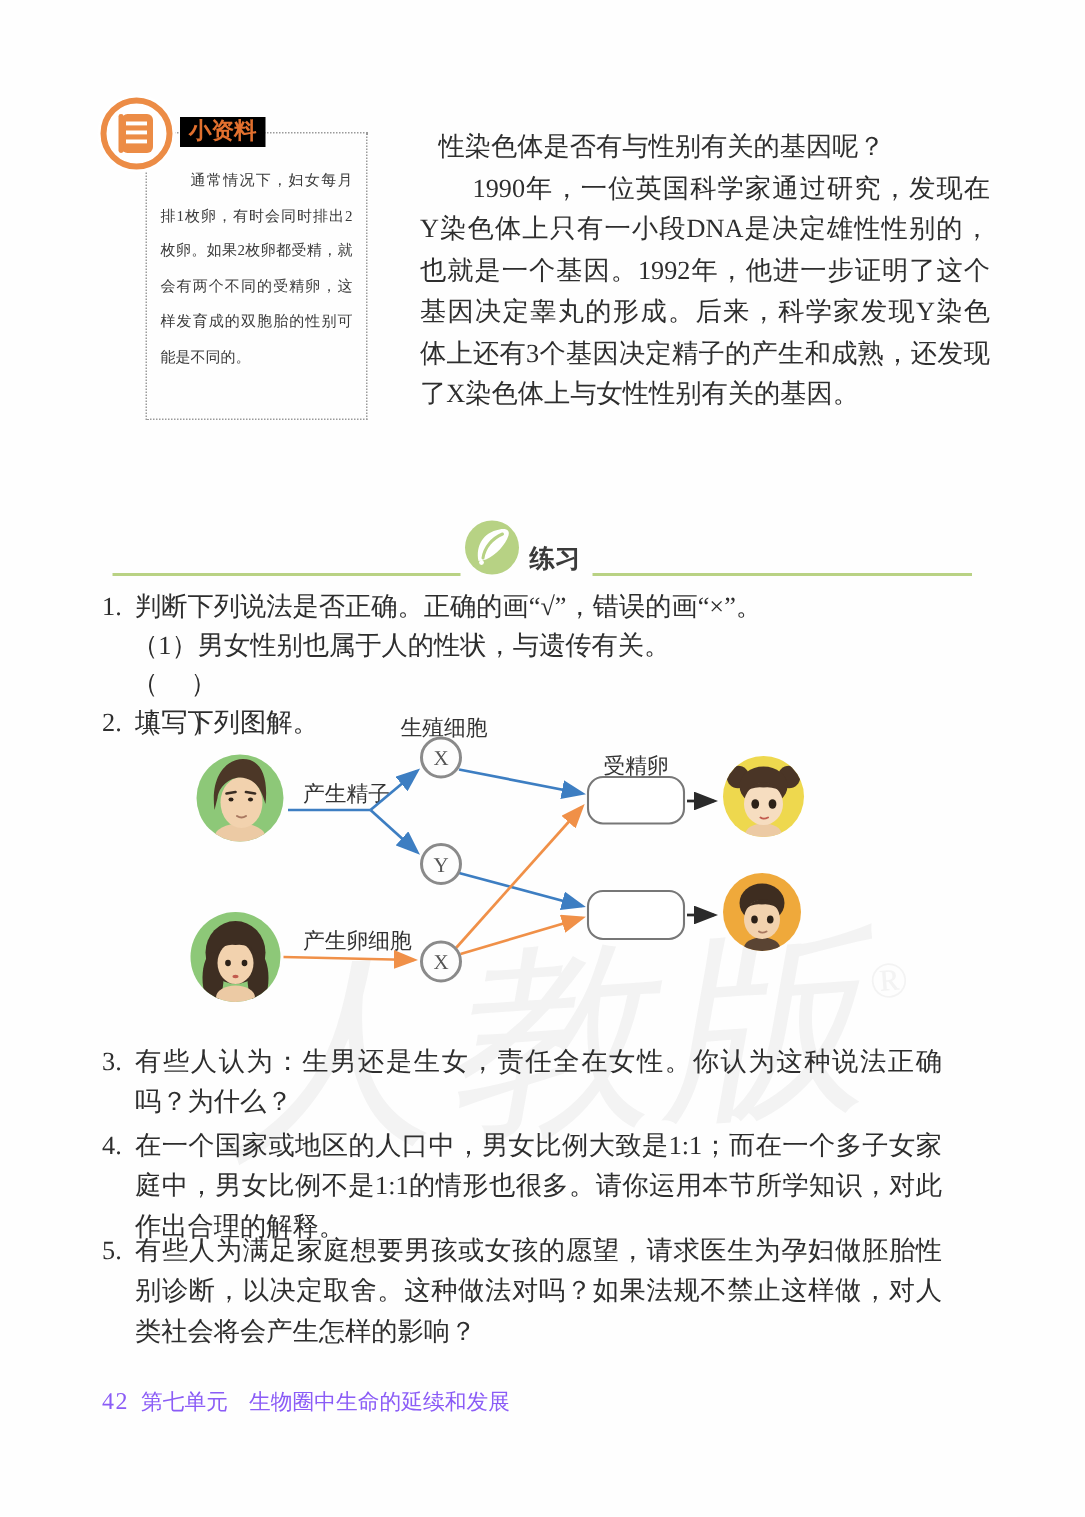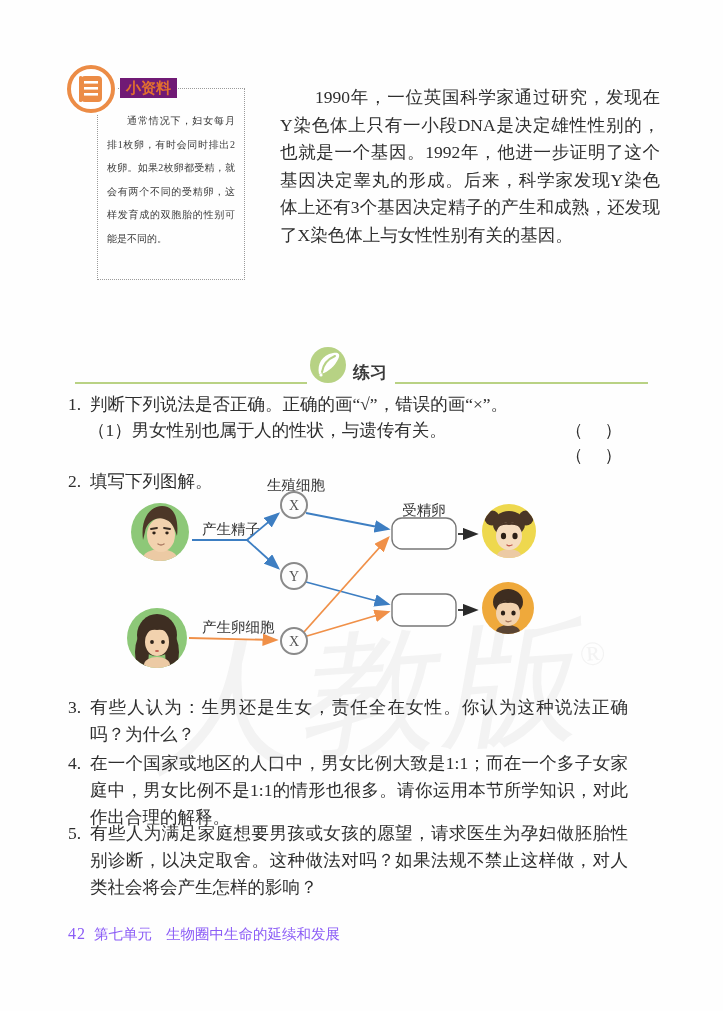--- a/index.html
+++ b/index.html
@@ -15,21 +15,21 @@
     white-space:nowrap;z-index:0;user-select:none;
   }
   .watermark sup{font-size:34px;font-style:normal;vertical-align:60px;}
   
   .info-box{
     position:absolute;left:97px;top:88px;width:146px;height:190px;
     border:1px dotted #9a9a9a;z-index:2;background:transparent;
   }
   .info-icon{position:absolute;left:-33px;top:-26px;width:52px;height:52px;background:#fff;border-radius:50%;}
   .info-title{
-    position:absolute;left:22px;top:-11px;background:#701a75;padding:0 6px;
+    position:absolute;left:22px;top:-11px;background:#000000;padding:0 6px;
     color:#e2702e;font-weight:bold;font-size:15px;line-height:20px;
     font-family:"Liberation Sans","DejaVu Sans",sans-serif;
   }
   .info-body{
     margin:0;padding:20px 9px 0 9px;font-size:10px;line-height:23.5px;
     text-align:justify;text-indent:2em;color:#3a3a3a;
   }
   
   .main-text{position:absolute;left:280px;top:84px;width:380px;z-index:2;}
   .main-text p{margin:0;font-size:17.5px;line-height:27.5px;text-align:justify;}
@@ -51,21 +51,21 @@
   
   .q{position:absolute;left:68px;width:560px;z-index:2;font-size:17.5px;line-height:27px;}
   .q-row{display:flex;align-items:flex-start;}
   .q-num{flex:none;width:22px;}
   .q-stem{flex:1;text-align:justify;}
   .q1{top:392px;line-height:25.5px;}
   .q2{top:468px;}
   .q3{top:694px;}
   .q4{top:750px;}
   .q5{top:820px;}
-  .sub-item{display:flex;padding-left:20px;}
+  .sub-item{display:flex;padding-left:20px;flex-direction:column;}
   .sub-text{flex:none;}
   .sub-spacer{flex:1;}
   .sub-answer{flex:none;margin-right:4px;letter-spacing:2px;}
   
   .diagram{position:absolute;left:110px;top:465px;z-index:2;}
   
   .footer{
     position:absolute;left:68px;top:925px;display:flex;align-items:baseline;
     font-size:14.5px;color:#8b5cf6;z-index:2;
   }
@@ -91,20 +91,21 @@
         <rect x="19" y="24" width="14" height="2.6" fill="#ffffff"></rect>
         <rect x="19" y="30" width="14" height="2.6" fill="#ffffff"></rect>
         <rect x="14" y="13" width="3.4" height="26" rx="1.6" fill="#ec8c46"></rect>
       </svg>
     </div>
     <div class="info-title">小资料</div>
     <p class="info-body">通常情况下，妇女每月排1枚卵，有时会同时排出2枚卵。如果2枚卵都受精，就会有两个不同的受精卵，这样发育成的双胞胎的性别可能是不同的。</p>
   </div>
 
   <div class="main-text">
+    <p class="indent-small">性染色体是否有与性别有关的基因呢？</p>
     <p class="indent-2em">1990年，一位英国科学家通过研究，发现在Y染色体上只有一小段DNA是决定雄性性别的，也就是一个基因。1992年，他进一步证明了这个基因决定睾丸的形成。后来，科学家发现Y染色体上还有3个基因决定精子的产生和成熟，还发现了X染色体上与女性性别有关的基因。</p>
   </div>
 
   <div class="ex-divider">
     <div class="ex-line left"></div>
     <div class="ex-icon">
       <svg width="38" height="38" viewBox="0 0 38 38">
         <circle cx="19" cy="19" r="18" fill="#b7d284"></circle>
         <path d="M10,28 C8,18 13,9 24,7 C29,6 31,8 30,11 C28,17 22,24 15,27 Z" fill="#ffffff"></path>
         <path d="M13,26 C14,19 19,13 26,10" stroke="#b7d284" stroke-width="2" fill="none" stroke-linecap="round"></path>

